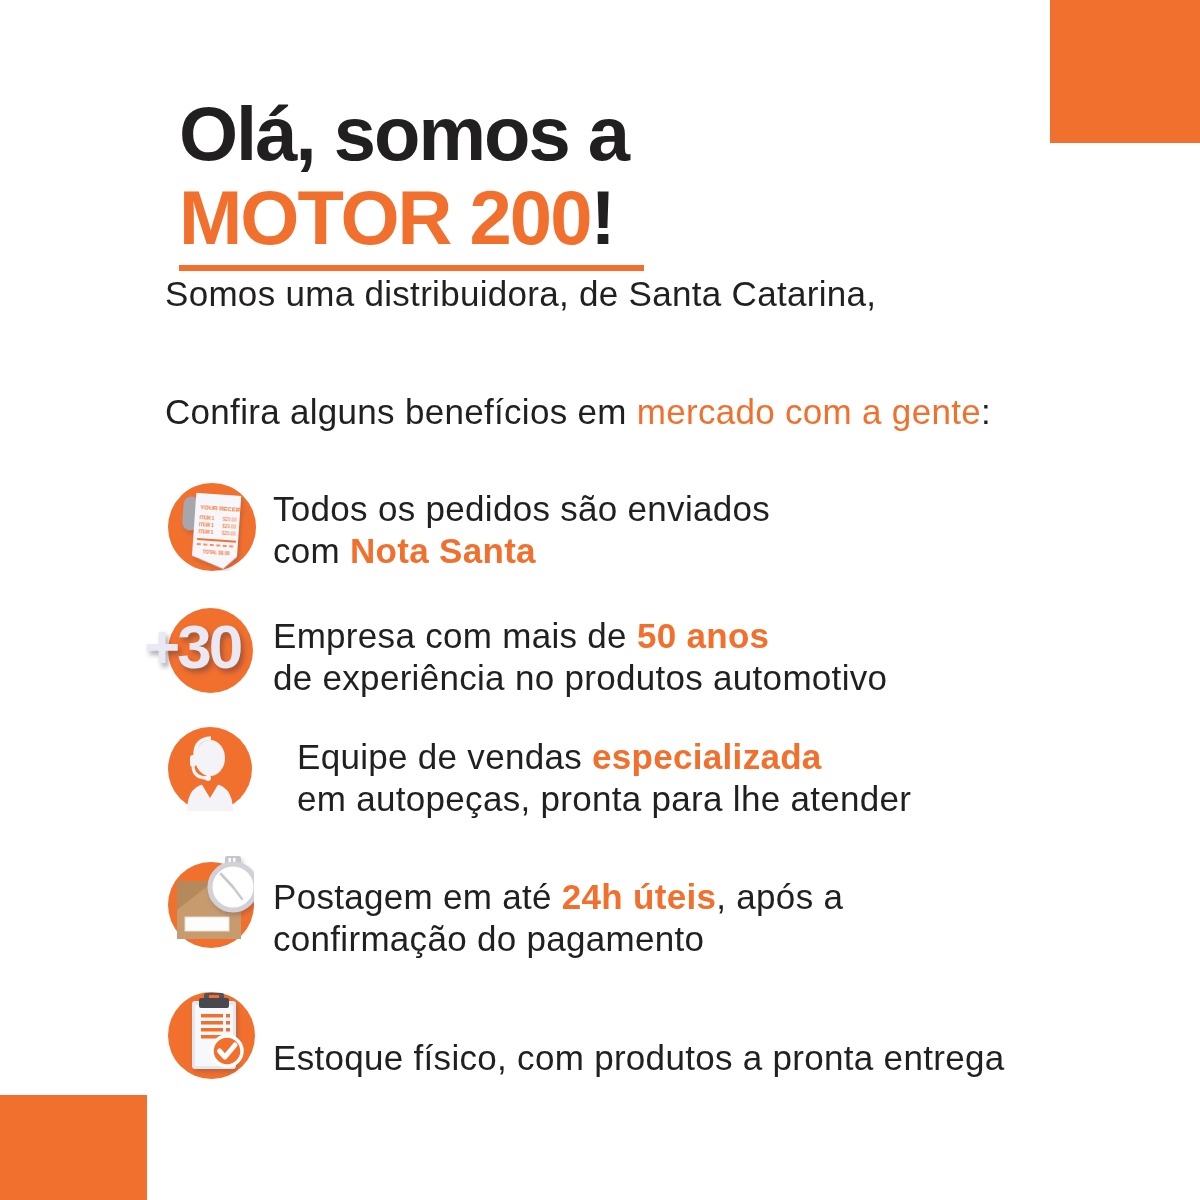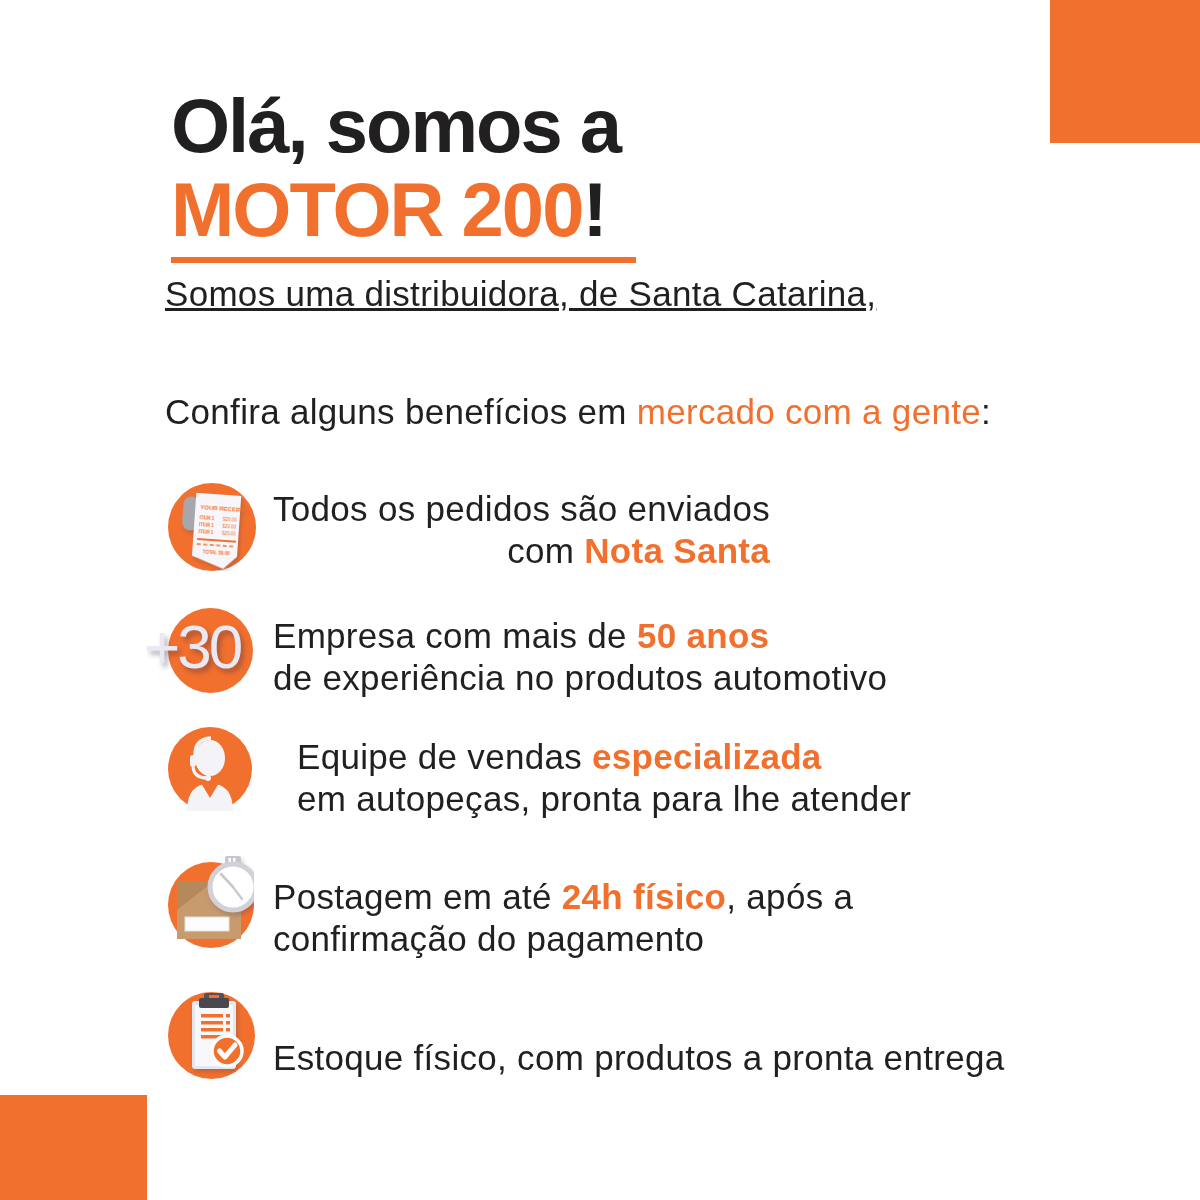--- a/index.html
+++ b/index.html
@@ -6,45 +6,45 @@
   *{box-sizing:border-box;}
   html,body{margin:0;padding:0;background:#ffffff;}
   .canvas{
     position:relative;width:1200px;height:1200px;background:#ffffff;overflow:hidden;
     font-family:"Liberation Sans",sans-serif;color:var(--ink);
   }
   .sq{position:absolute;background:var(--accent);}
   .sq.tr{left:1050px;top:0;width:150px;height:143px;}
   .sq.bl{left:0;top:1095px;width:147px;height:105px;}
 
-  .title{position:absolute;left:163px;top:76px;margin:8px;font-weight:bold;
+  .title{position:absolute;left:163px;top:76px;margin:16px;font-weight:bold;
          font-size:76px;line-height:84px;letter-spacing:-2px;}
   .title .brand{color:var(--accent);}
   .title .bang{color:var(--ink);}
   .t-underline{width:465px;height:6px;background:var(--accent);margin-top:5px;}
 
   .about{position:absolute;left:165px;top:272px;margin:0;
-         font-size:35px;line-height:43px;letter-spacing:.3px;text-decoration:underline;}
+         font-size:35px;line-height:43px;letter-spacing:.3px;}
   .intro{position:absolute;left:165px;top:390px;margin:0;
          font-size:35px;line-height:43px;letter-spacing:.3px;}
   .hl{color:var(--accent);}
   .b{font-weight:bold;}
 
   .row{position:absolute;left:163px;width:950px;height:100px;}
   .row.r1{top:483px;} .row.r2{top:608px;} .row.r3{top:727px;}
   .row.r4{top:862px;} .row.r5{top:992px;}
   .bicon{position:absolute;left:5px;top:0;}
   .row.r4 .bicon{top:-16px;}
   .btext{position:absolute;left:110px;font-size:35px;line-height:42px;
          letter-spacing:.3px;white-space:nowrap;}
-  .row.r1 .btext{top:5px;text-align:right;} .row.r2 .btext{top:7px;} .row.r3 .btext{top:9px;margin-left:24px;}
+  .row.r1 .btext{top:5px;} .row.r2 .btext{top:7px;} .row.r3 .btext{top:9px;margin-left:24px;}
   .row.r4 .btext{top:14px;} .row.r5 .btext{top:21px;margin-top:24px;}
 
   .badge{width:85px;height:85px;border-radius:50%;background:var(--accent);position:absolute;}
-  .plus30{position:absolute;left:-24px;top:8px;font-size:62px;font-weight:normal;
+  .plus30{position:absolute;left:-24px;top:8px;font-size:62px;font-weight:bold;
           letter-spacing:-3px;color:#EAE8F2;line-height:62px;
           text-shadow:3px 4px 5px rgba(55,45,70,.40);white-space:nowrap;}
 
   .af{fill:var(--accent);}
   .soft{filter:drop-shadow(2px 3px 2px rgba(60,55,80,.25));}
   svg text{font-family:"Liberation Sans",sans-serif;}
 </style>
 </head>
 <body>
 
@@ -130,21 +130,21 @@
         <rect x="57" y="10" width="16" height="9" rx="2" fill="#C7C6CC"></rect>
         <rect x="60.5" y="12" width="2.5" height="5" fill="#FFFFFF"></rect>
         <rect x="65" y="12" width="2.5" height="5" fill="#FFFFFF"></rect>
         <rect x="61" y="19" width="8" height="6" fill="#D2D1D7"></rect>
         <circle cx="65" cy="41" r="23" fill="#FFFFFF" stroke="#D2D1D7" stroke-width="5"></circle>
         <path d="M65 41 L53 28" stroke="#C9C8CF" stroke-width="2.6" stroke-linecap="round"></path>
         <path d="M65 41 L74 53" stroke="#C9C8CF" stroke-width="2.2" stroke-linecap="round"></path>
       </g>
     </svg>
     <div class="btext">
-        <div class="bline"><span>Postagem em até </span><span class="hl b">24h físico</span><span>, após a</span></div>
+        <div class="bline"><span>Postagem em até </span><span class="hl b">24h úteis</span><span>, após a</span></div>
         <div class="bline"><span>confirmação do pagamento</span></div>
       </div>
   </div>
 
   <div class="row r5">
     <svg class="bicon" width="87" height="87" viewBox="0 0 87 87">
       <circle cx="43.5" cy="43.5" r="43.5" class="af"></circle>
       <g class="soft">
         <rect x="24" y="9" width="44" height="68" rx="3" fill="#E3E7EF"></rect>
         <rect x="27" y="13" width="38" height="61" fill="#F6F8FB"></rect>

